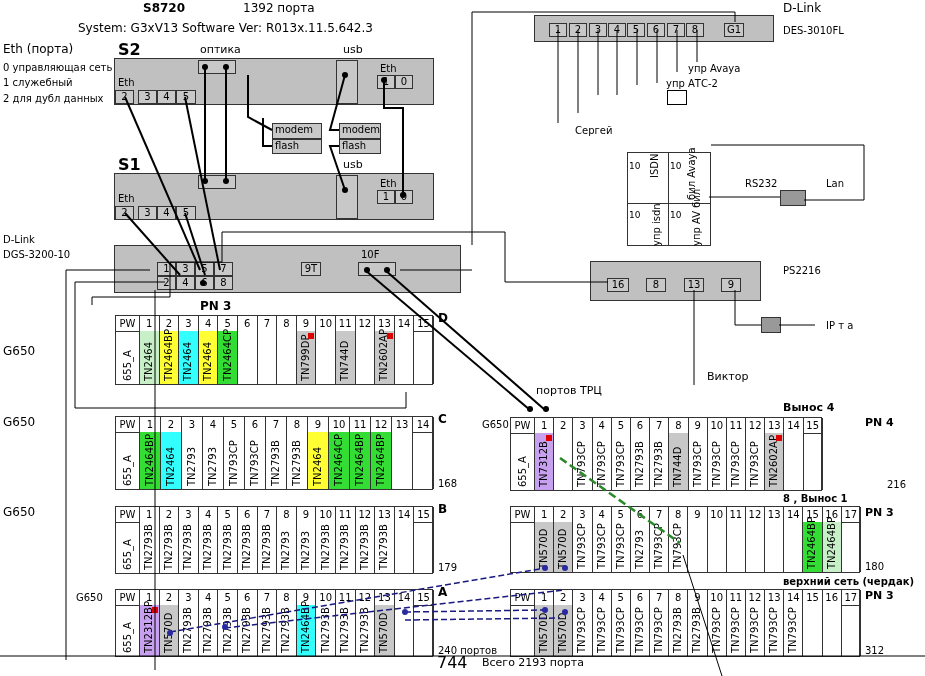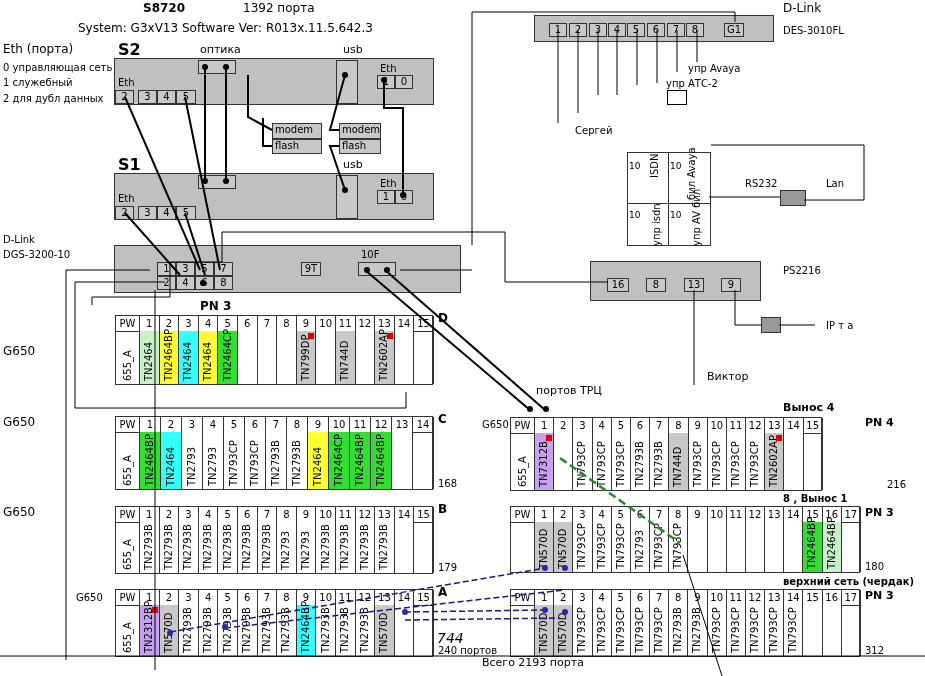--- a/index.html
+++ b/index.html
@@ -130,21 +130,21 @@
 <div class="txt" style="left:707px;top:370px;font-size:11px;">Виктор</div>
 
 <div class="txt b" style="left:200px;top:300px;font-size:12px;">PN 3</div>
 <div class="txt" style="left:536px;top:384px;font-size:11px;">портов ТРЦ</div>
 <div class="txt b" style="left:783px;top:401px;font-size:11px;">Вынос 4</div>
 <div class="txt b" style="left:865px;top:416px;font-size:11px;">PN 4</div>
 <div class="txt b" style="left:783px;top:492px;font-size:10px;">8 , Вынос 1</div>
 <div class="txt b" style="left:865px;top:506px;font-size:11px;">PN 3</div>
 <div class="txt b" style="left:783px;top:575px;font-size:10px;">верхний сеть (чердак)</div>
 <div class="txt b" style="left:865px;top:589px;font-size:11px;">PN 3</div>
-<div class="txt" style="left:437px;top:632px;font-size:14px;font-style:italic;">744</div>
+<div class="txt" style="left:437px;top:656px;font-size:16px;">744</div>
 <div class="txt" style="left:482px;top:656px;font-size:11px;">Всего 2193 порта</div>
 
 <div id="shelves">
     <div class="txt" style="left: 3px; top: 345px; font-size: 12px;">G650</div>
     <div class="txt b" style="left: 438px; top: 312px; font-size: 12px;">D</div>
     <div class="shelf" style="left: 115px; top: 315px; width: 318px; height: 70px;">
       <div class="hdr" style="width: 318px;">
         <div style="width: 24px;">PW</div>
         <div style="width: 19.6px;">1</div>
         <div style="width: 19.6px;">2</div>

